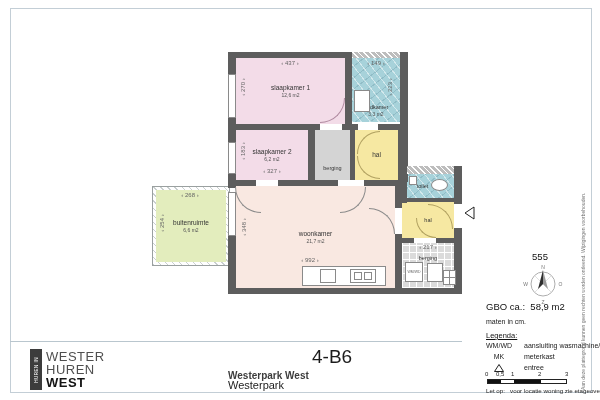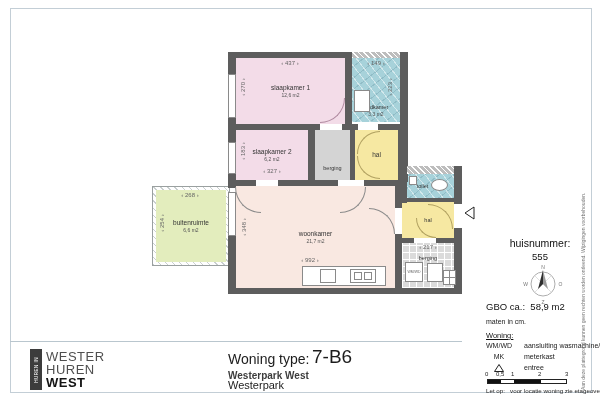--- a/index.html
+++ b/index.html
@@ -237,42 +237,41 @@
     <span>‹</span>
     <span>992</span>
     <span>›</span>
   </div>
   <div class="dim" style="left:408px;top:244px;">
     <span>‹</span>
     <span>217</span>
     <span>›</span>
   </div>
 
-  <div class="huis-label">huisnummer:</div>
   <div class="huis-value">555</div>
 
   <svg class="abs" style="left:522px;top:263px;" width="42" height="42" viewBox="0 0 42 42">
     <circle cx="21" cy="21" r="12" fill="none" stroke="#aeaeae" stroke-width="1"></circle>
     <line x1="12" y1="12" x2="30" y2="30" stroke="#cccccc" stroke-width="0.6"></line>
     <line x1="30" y1="12" x2="12" y2="30" stroke="#cccccc" stroke-width="0.6"></line>
     <polygon points="21,7 16,26 21,21" fill="#2e2e2e"></polygon>
     <polygon points="21,7 26,26 21,21" fill="#9a9a9a"></polygon>
     <text x="21" y="5.5" font-size="5" fill="#777" text-anchor="middle">N</text>
     <text x="38.5" y="23" font-size="5" fill="#777" text-anchor="middle">O</text>
     <text x="21" y="41" font-size="5" fill="#777" text-anchor="middle">Z</text>
     <text x="3.5" y="23" font-size="5" fill="#777" text-anchor="middle">W</text>
   </svg>
 
   <div class="gbo">
     <span>GBO ca.:</span>&nbsp;
     <span>58,9 m2</span>
   </div>
   <div class="units">maten in cm.</div>
 
-  <div class="leg-head">Woning:</div>
+  <div class="leg-head">Legenda:</div>
   <div class="leg-key" style="top:342px;">WM/WD</div>
   <div class="leg-label" style="top:342px;">aansluiting wasmachine/wasdroger</div>
   <div class="leg-key" style="top:353px;text-align:center;width:26px;">MK</div>
   <div class="leg-label" style="top:353px;">meterkast</div>
   <svg class="abs" style="left:494px;top:364px;" width="10" height="8" viewBox="0 0 10 8">
     <polygon points="5,0.5 0.5,7.5 9.5,7.5" fill="#fff" stroke="#222" stroke-width="1"></polygon>
   </svg>
   <div class="leg-label" style="top:364px;">entree</div>
 
   <div class="tick" style="left:485px;">0</div>
@@ -293,17 +292,16 @@
 
   <div class="divider"></div>
 
   <div class="logo-bar">
     <div class="logo-vert">HUREN IN</div>
   </div>
   <div class="logo-l" style="top:350px;">WESTER</div>
   <div class="logo-l" style="top:363px;">HUREN</div>
   <div class="logo-l logo-l3" style="top:376px;">WEST</div>
 
-  <div class="tb-label">Woning type:</div>
-  <div class="tb-value">7-B6</div>
+  <div class="tb-value">4-B6</div>
   <div class="tb-project">Westerpark West</div>
   <div class="tb-city">Westerpark</div>
 </div>
 
 </body></html>

